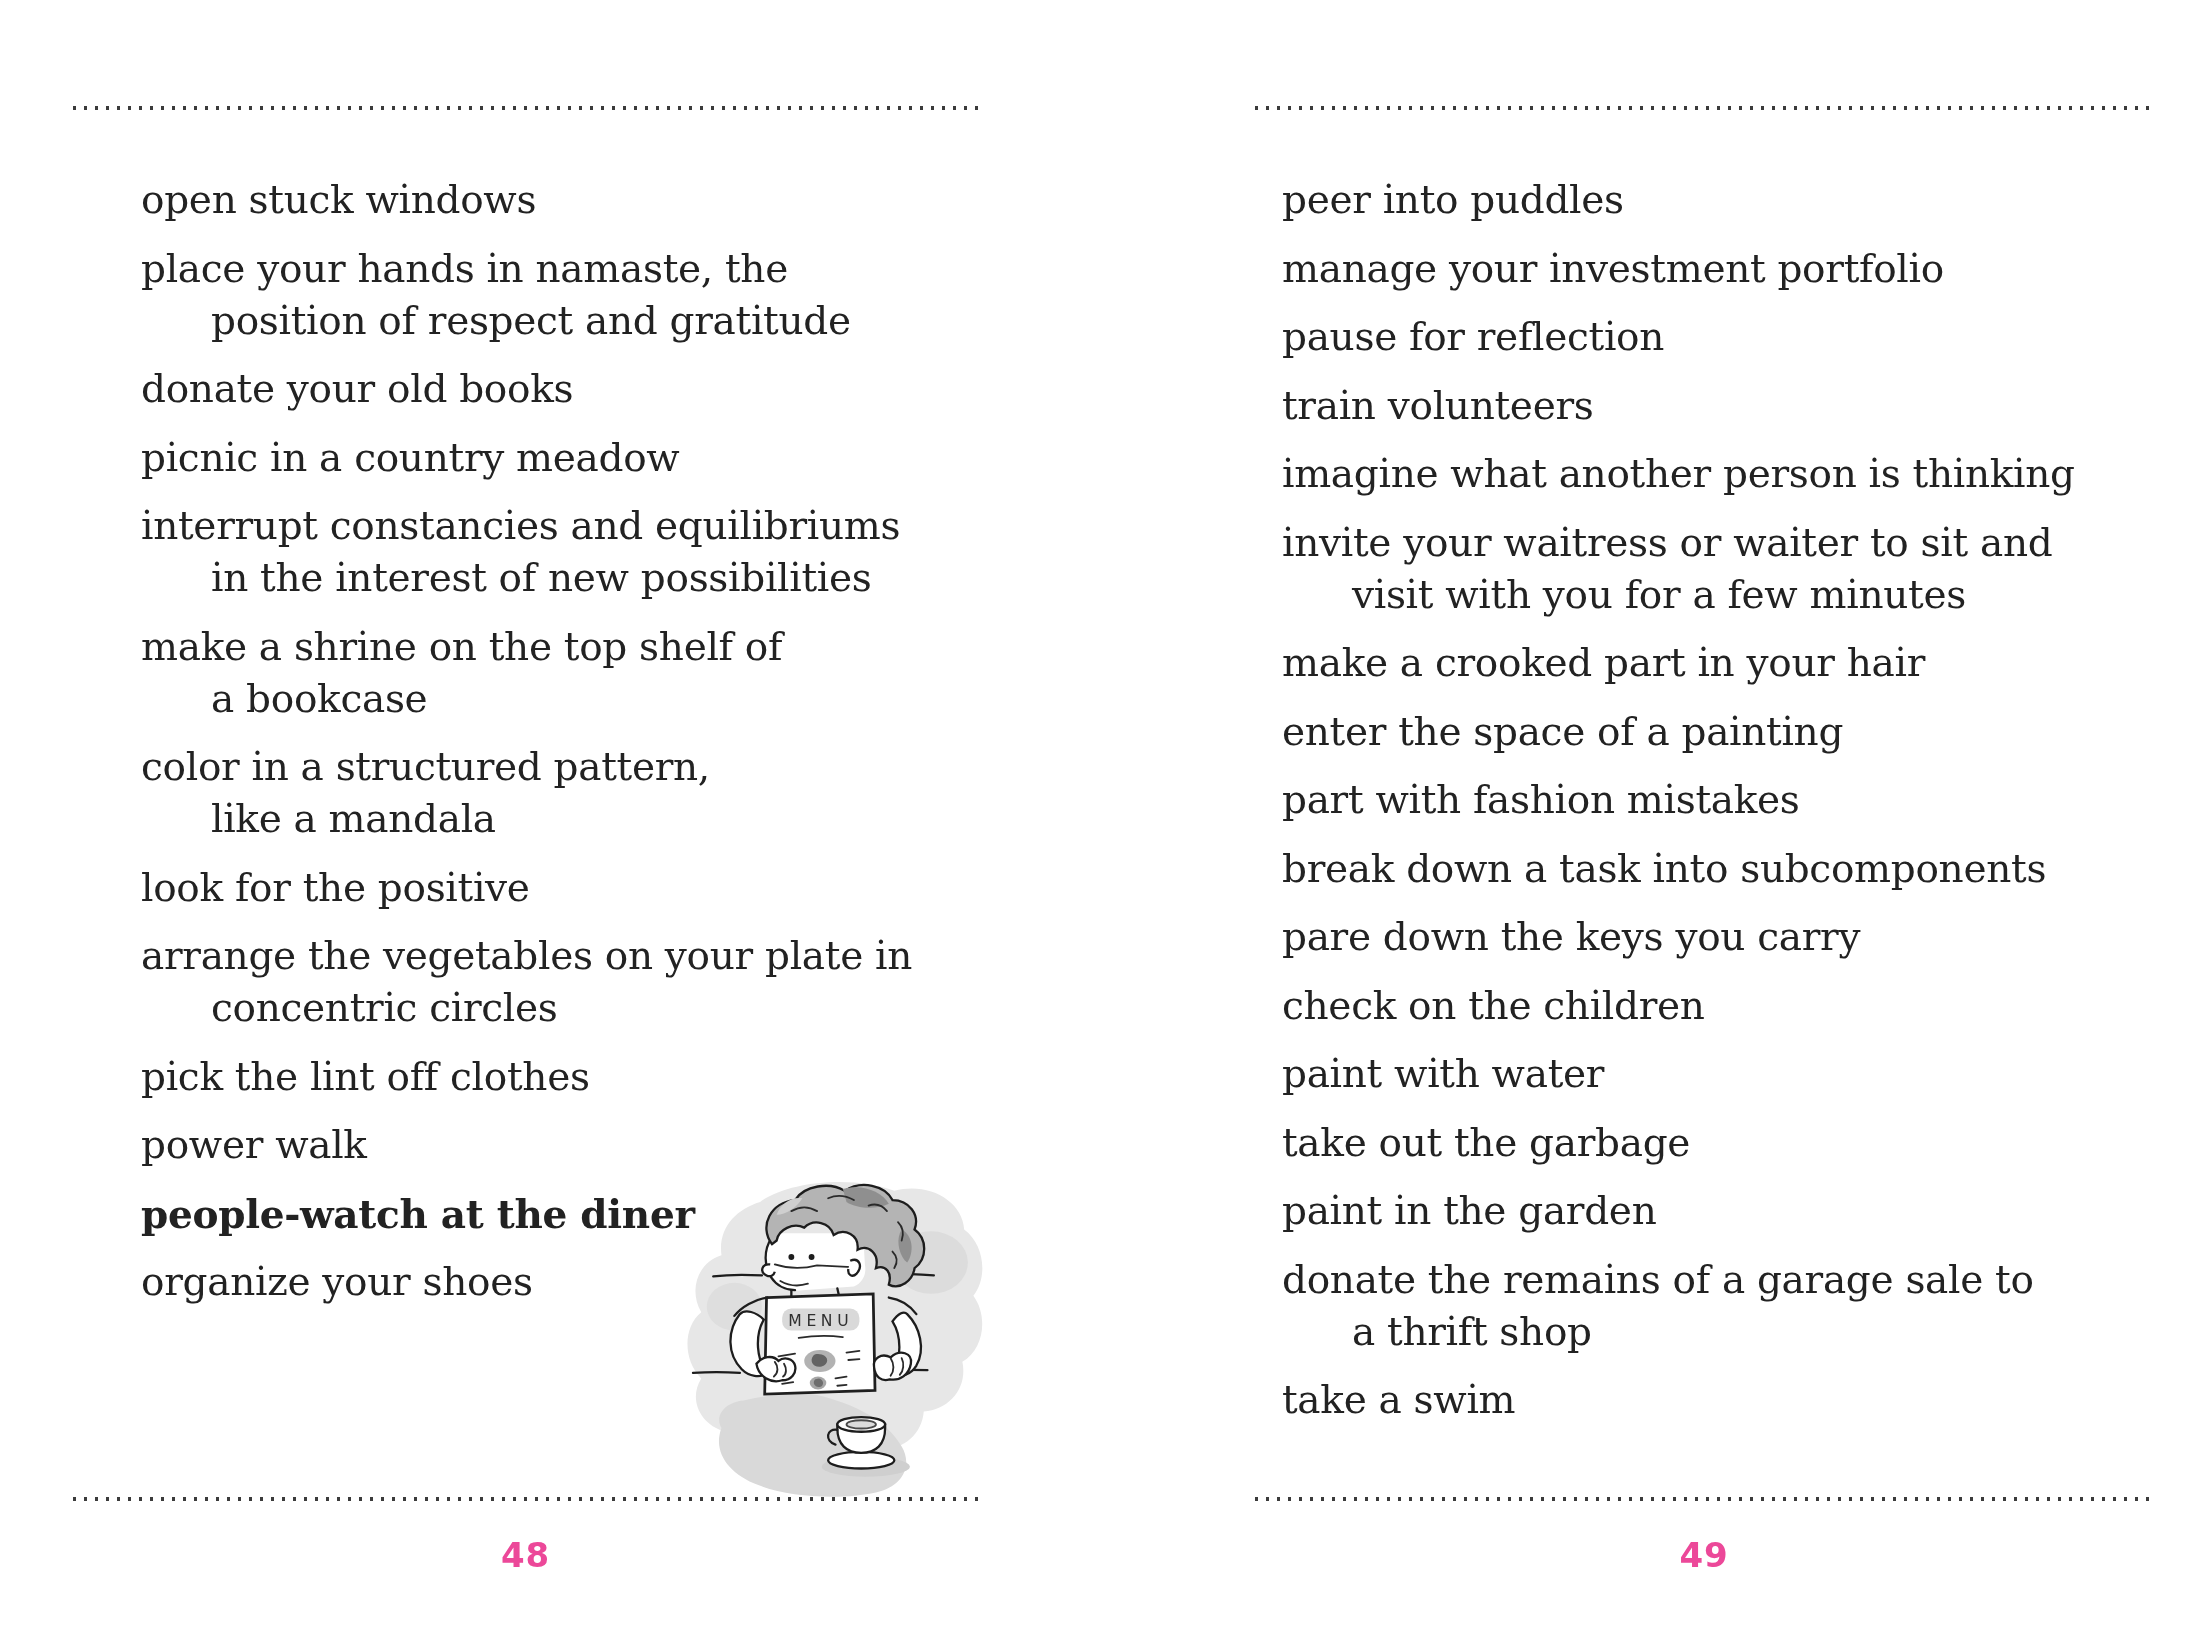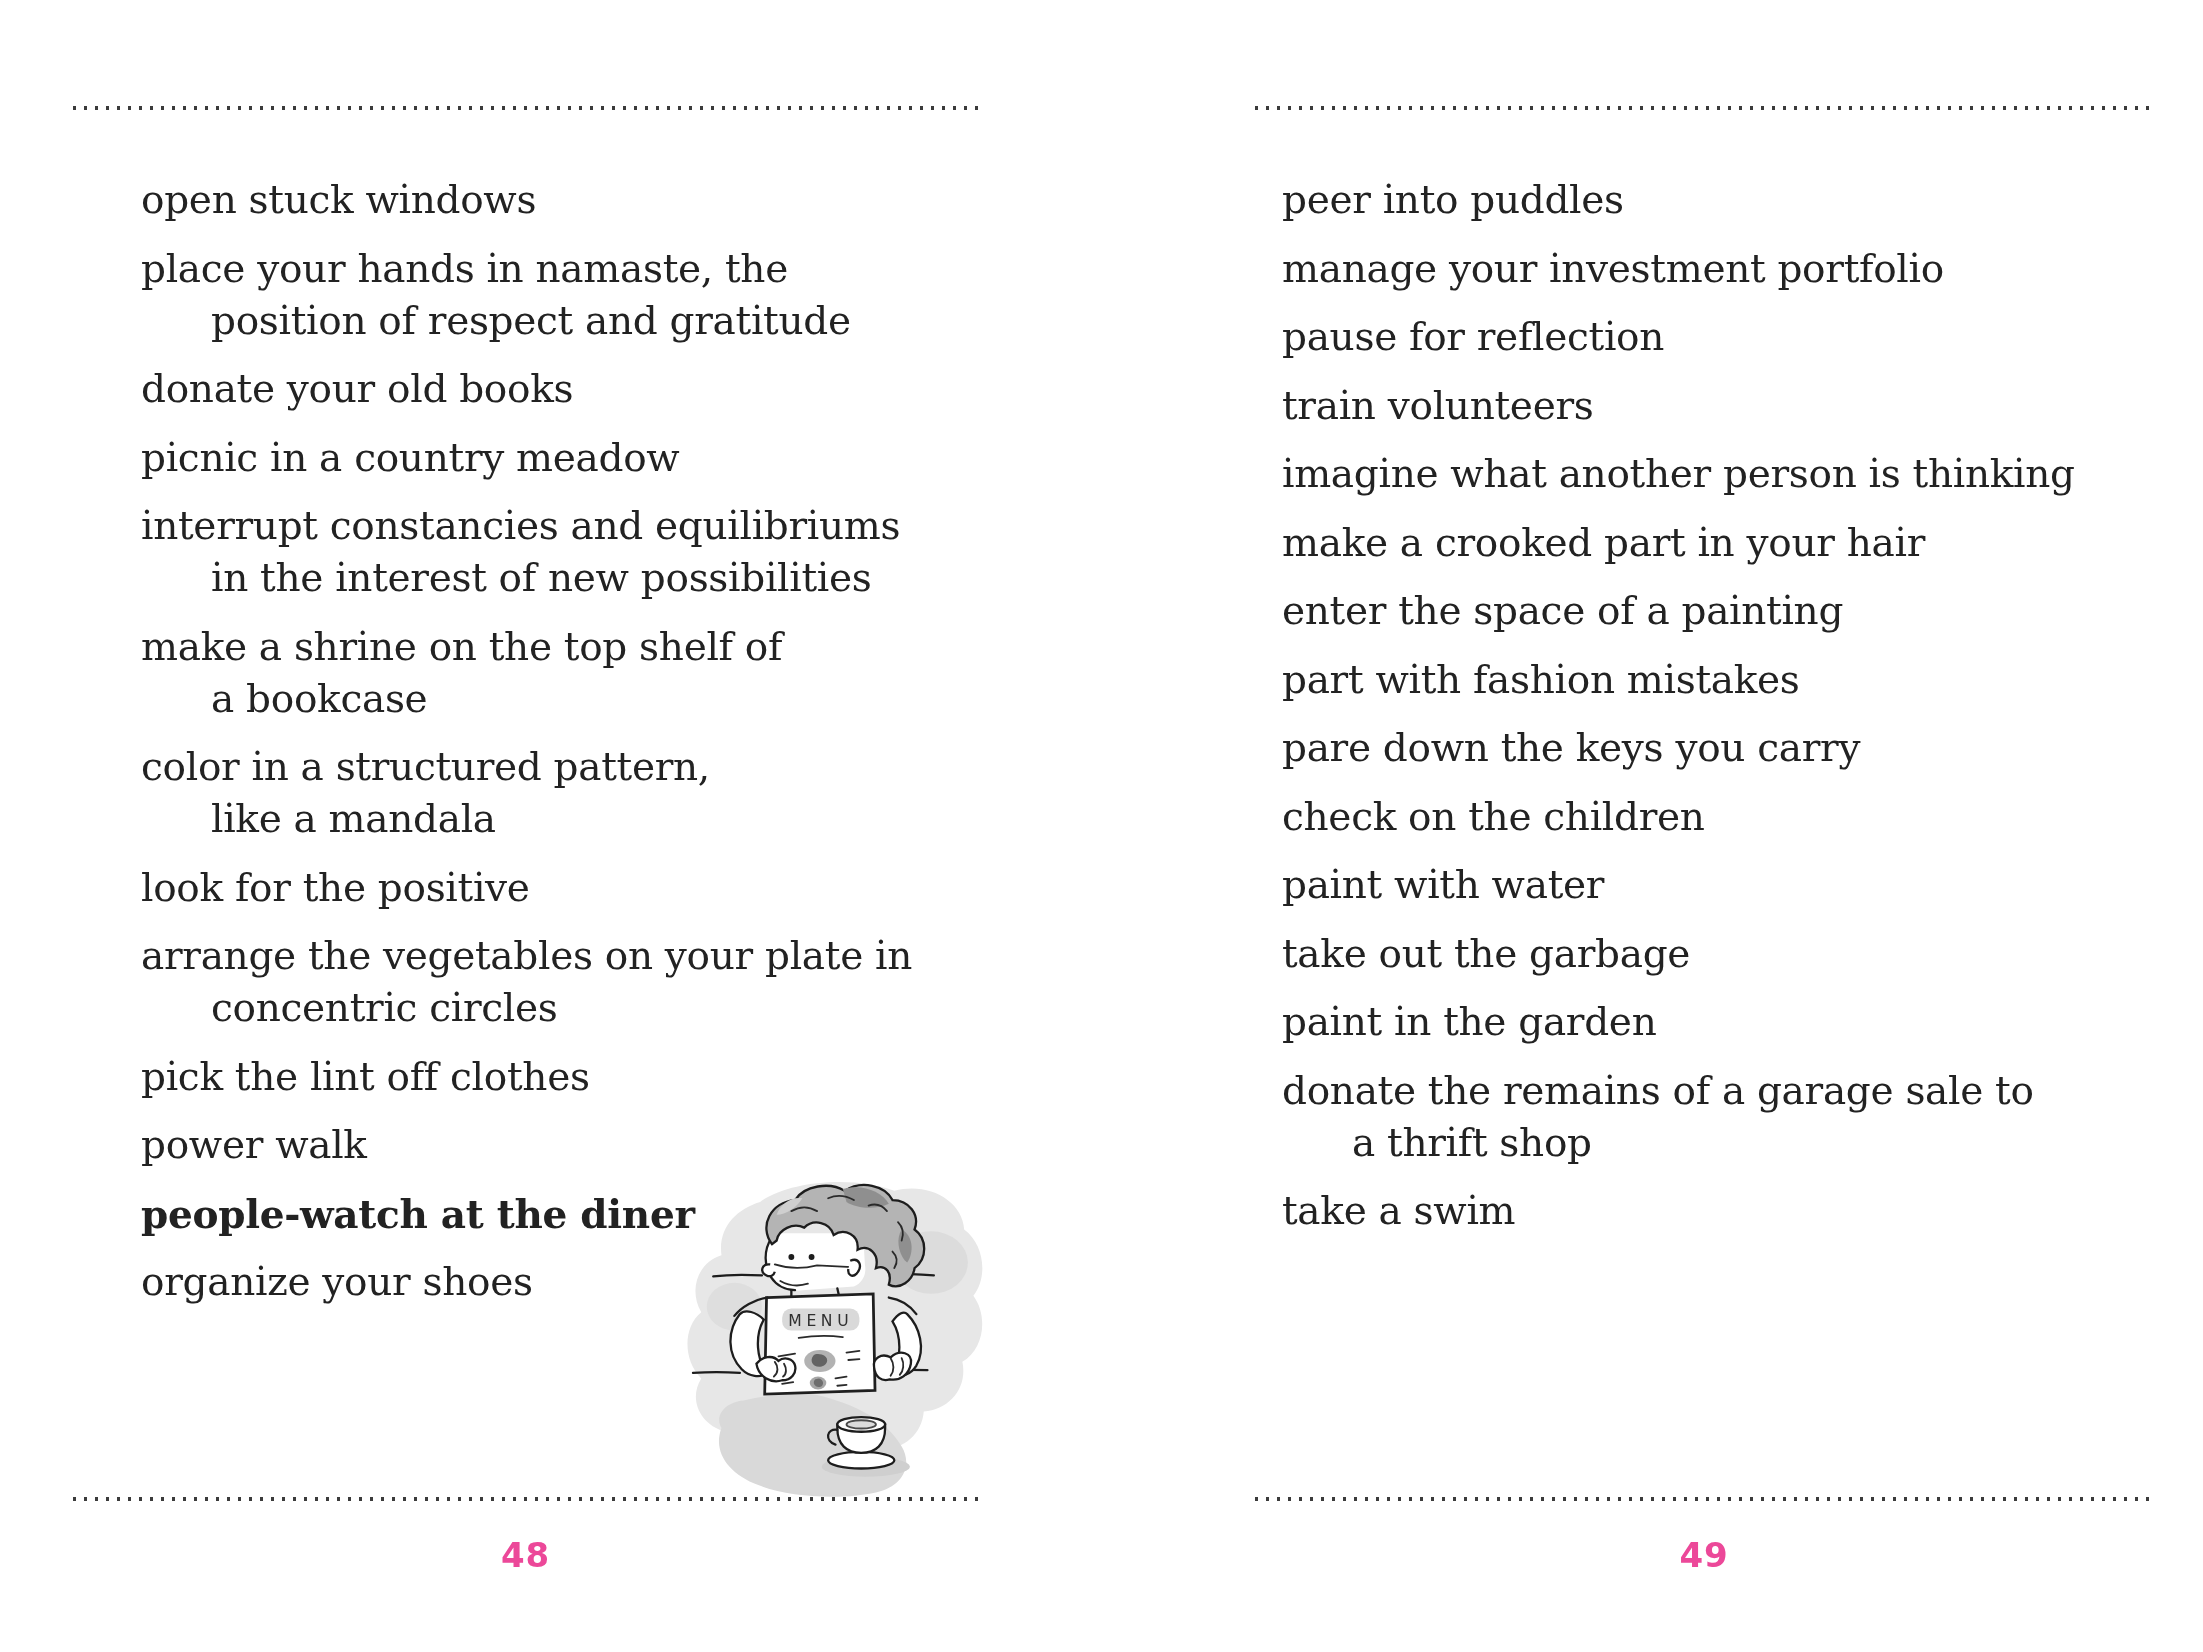--- a/index.html
+++ b/index.html
@@ -161,23 +161,26 @@
   <div class="rule" id="rule-left-bottom"></div>
   <div class="page-number" id="pn-left">48</div>
 
   <div class="rule" id="rule-right-top"></div>
   <div class="items" id="items-right">
       <div class="item">peer into puddles</div>
       <div class="item">manage your investment portfolio</div>
       <div class="item">pause for reflection</div>
       <div class="item">train volunteers</div>
       <div class="item">imagine what another person is thinking</div>
+      <div class="item">invite your waitress or waiter to sit and
+visit with you for a few minutes</div>
       <div class="item">make a crooked part in your hair</div>
       <div class="item">enter the space of a painting</div>
       <div class="item">part with fashion mistakes</div>
+      <div class="item">break down a task into subcomponents</div>
       <div class="item">pare down the keys you carry</div>
       <div class="item">check on the children</div>
       <div class="item">paint with water</div>
       <div class="item">take out the garbage</div>
       <div class="item">paint in the garden</div>
       <div class="item">donate the remains of a garage sale to
 a thrift shop</div>
       <div class="item">take a swim</div>
     </div>
   <div class="rule" id="rule-right-bottom"></div>

